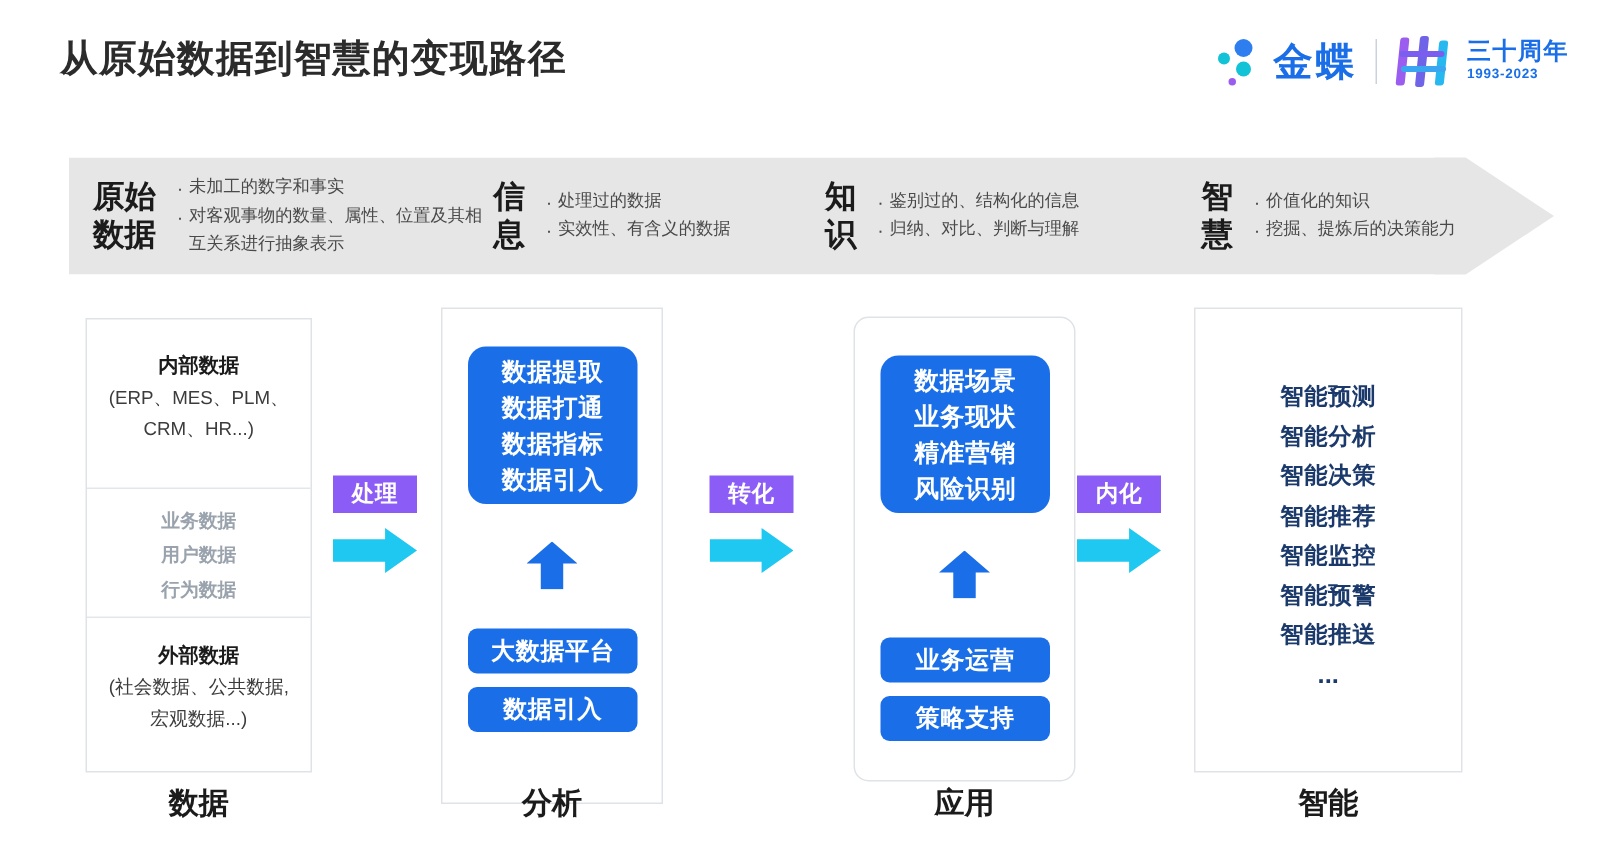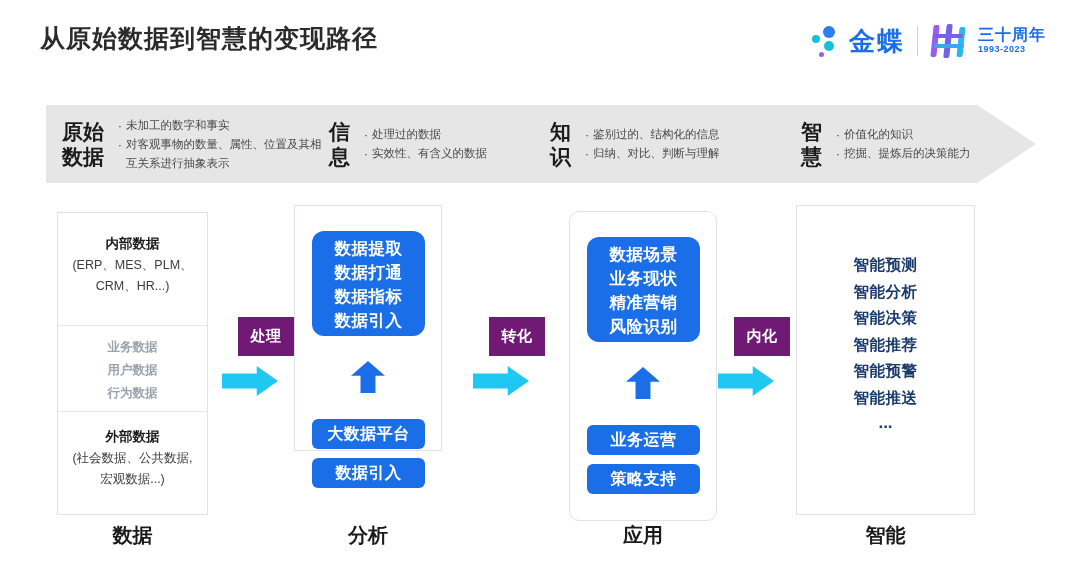--- a/index.html
+++ b/index.html
@@ -111,23 +111,23 @@
     font-size:15.5px;font-weight:bold;color:#1b3a6b;text-align:center;
     line-height:26.5px;letter-spacing:0.5px;
   }
   .smart-dots{
     font-size:17px;font-weight:bold;color:#1b3a6b;text-align:center;line-height:24px;
   }
 
   
   .conn{position:absolute;width:62px;}
   .conn-badge{
-    width:56px;height:39px;background:#701a75;color:#ffffff;
+    width:56px;height:25px;background:#8b5cf6;color:#ffffff;
     font-size:15px;font-weight:bold;display:flex;align-items:center;
-    justify-content:center;letter-spacing:0.5px;margin-left:16px;
+    justify-content:center;letter-spacing:0.5px;
   }
   .conn-arrow{
     width:56px;height:34px;margin-top:8px;background:#1fc8f0;
     clip-path:polygon(0 28%, 62% 28%, 62% 6%, 100% 50%, 62% 94%, 62% 72%, 0 72%);
   }
 </style>
 </head>
 <body>
 
 <div class="page">
@@ -243,21 +243,21 @@
       <div class="seg-sub">宏观数据...)</div>
     </div>
   </div>
   <div class="col-label" style="left:57px;width:151px;">数据</div>
 
   <div class="conn" style="left:222px;top:317px;">
     <div class="conn-badge">处理</div>
     <div class="conn-arrow"></div>
   </div>
 
-  <div class="card" style="left:294px;top:205px;width:148px;height:246px;">
+  <div class="card" style="left:294px;top:205px;width:148px;height:331px;">
     <div class="bluebox" style="left:17px;top:25px;width:113px;height:105px;">
       <div>数据提取</div>
       <div>数据打通</div>
       <div>数据指标</div>
       <div>数据引入</div>
     </div>
     <div class="uparrow" style="left:56px;top:155px;">
         <i></i>
       </div>
     <div class="pill" style="left:17px;top:213px;width:113px;height:30px;">大数据平台</div>
@@ -289,20 +289,21 @@
     <div class="conn-badge">内化</div>
     <div class="conn-arrow"></div>
   </div>
 
   <div class="card" style="left:796px;top:205px;width:179px;height:310px;">
     <div style="position:absolute;left:0;top:46px;width:100%;">
       <div class="smart-item">智能预测</div>
       <div class="smart-item">智能分析</div>
       <div class="smart-item">智能决策</div>
       <div class="smart-item">智能推荐</div>
+      <div class="smart-item">智能监控</div>
       <div class="smart-item">智能预警</div>
       <div class="smart-item">智能推送</div>
       <div class="smart-dots">...</div>
     </div>
   </div>
   <div class="col-label" style="left:796px;width:179px;">智能</div>
 
 </div>
 
 </body></html>

